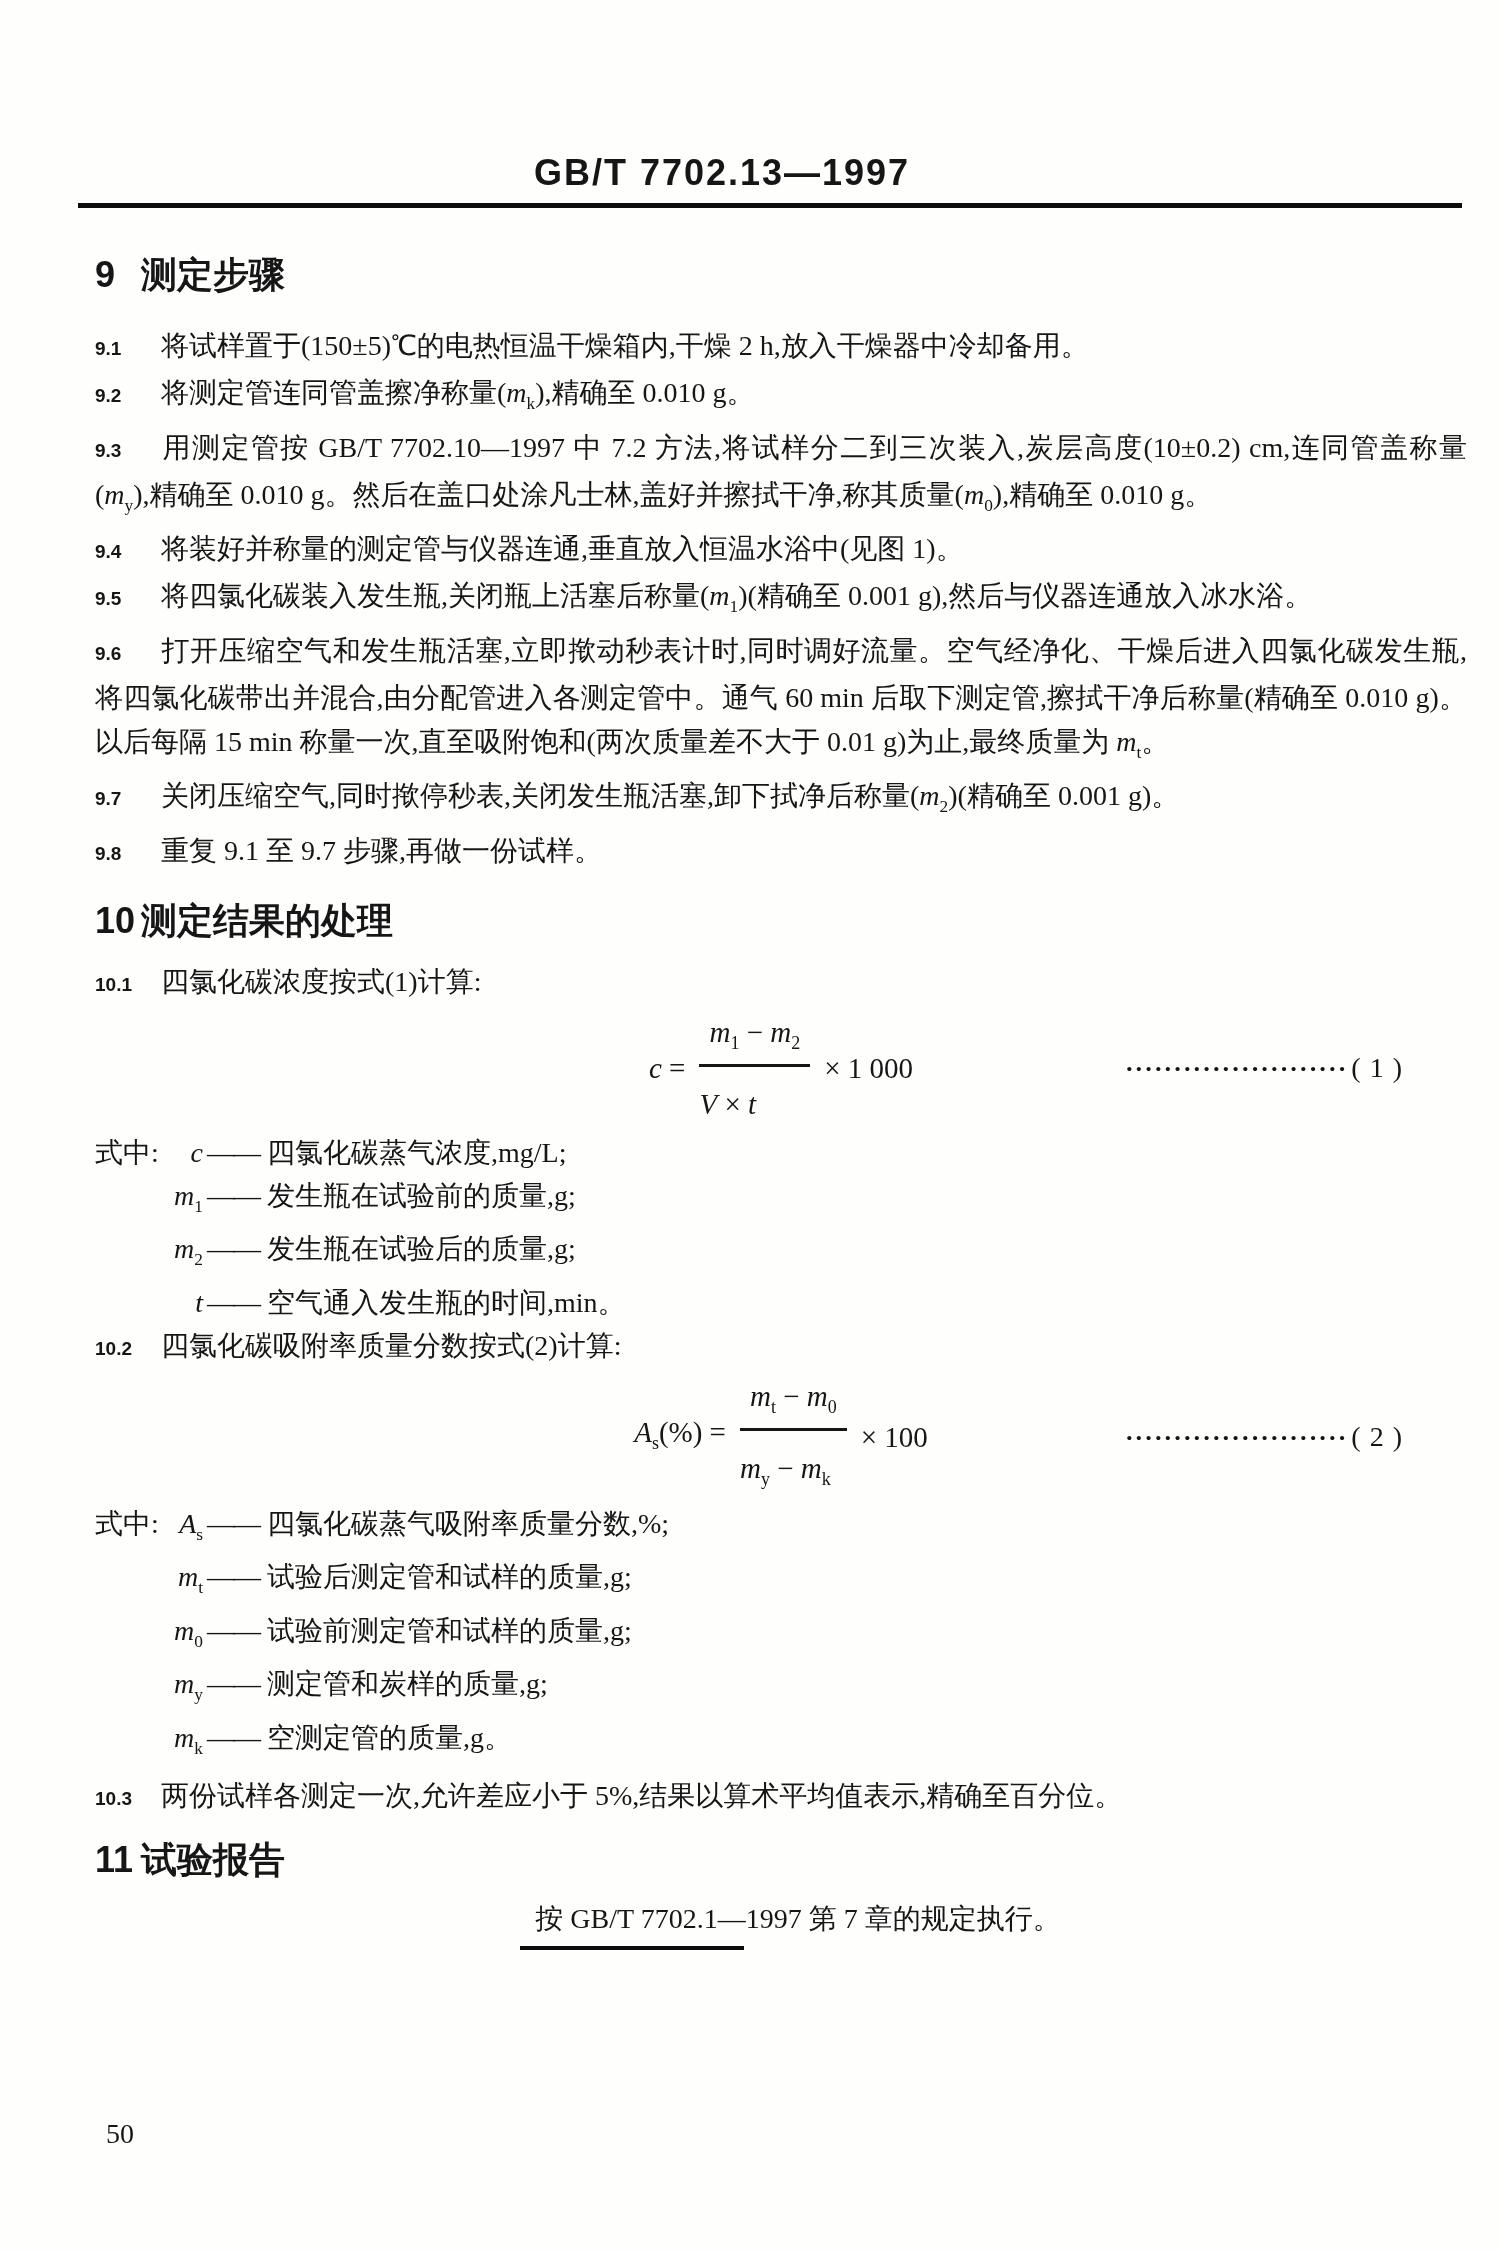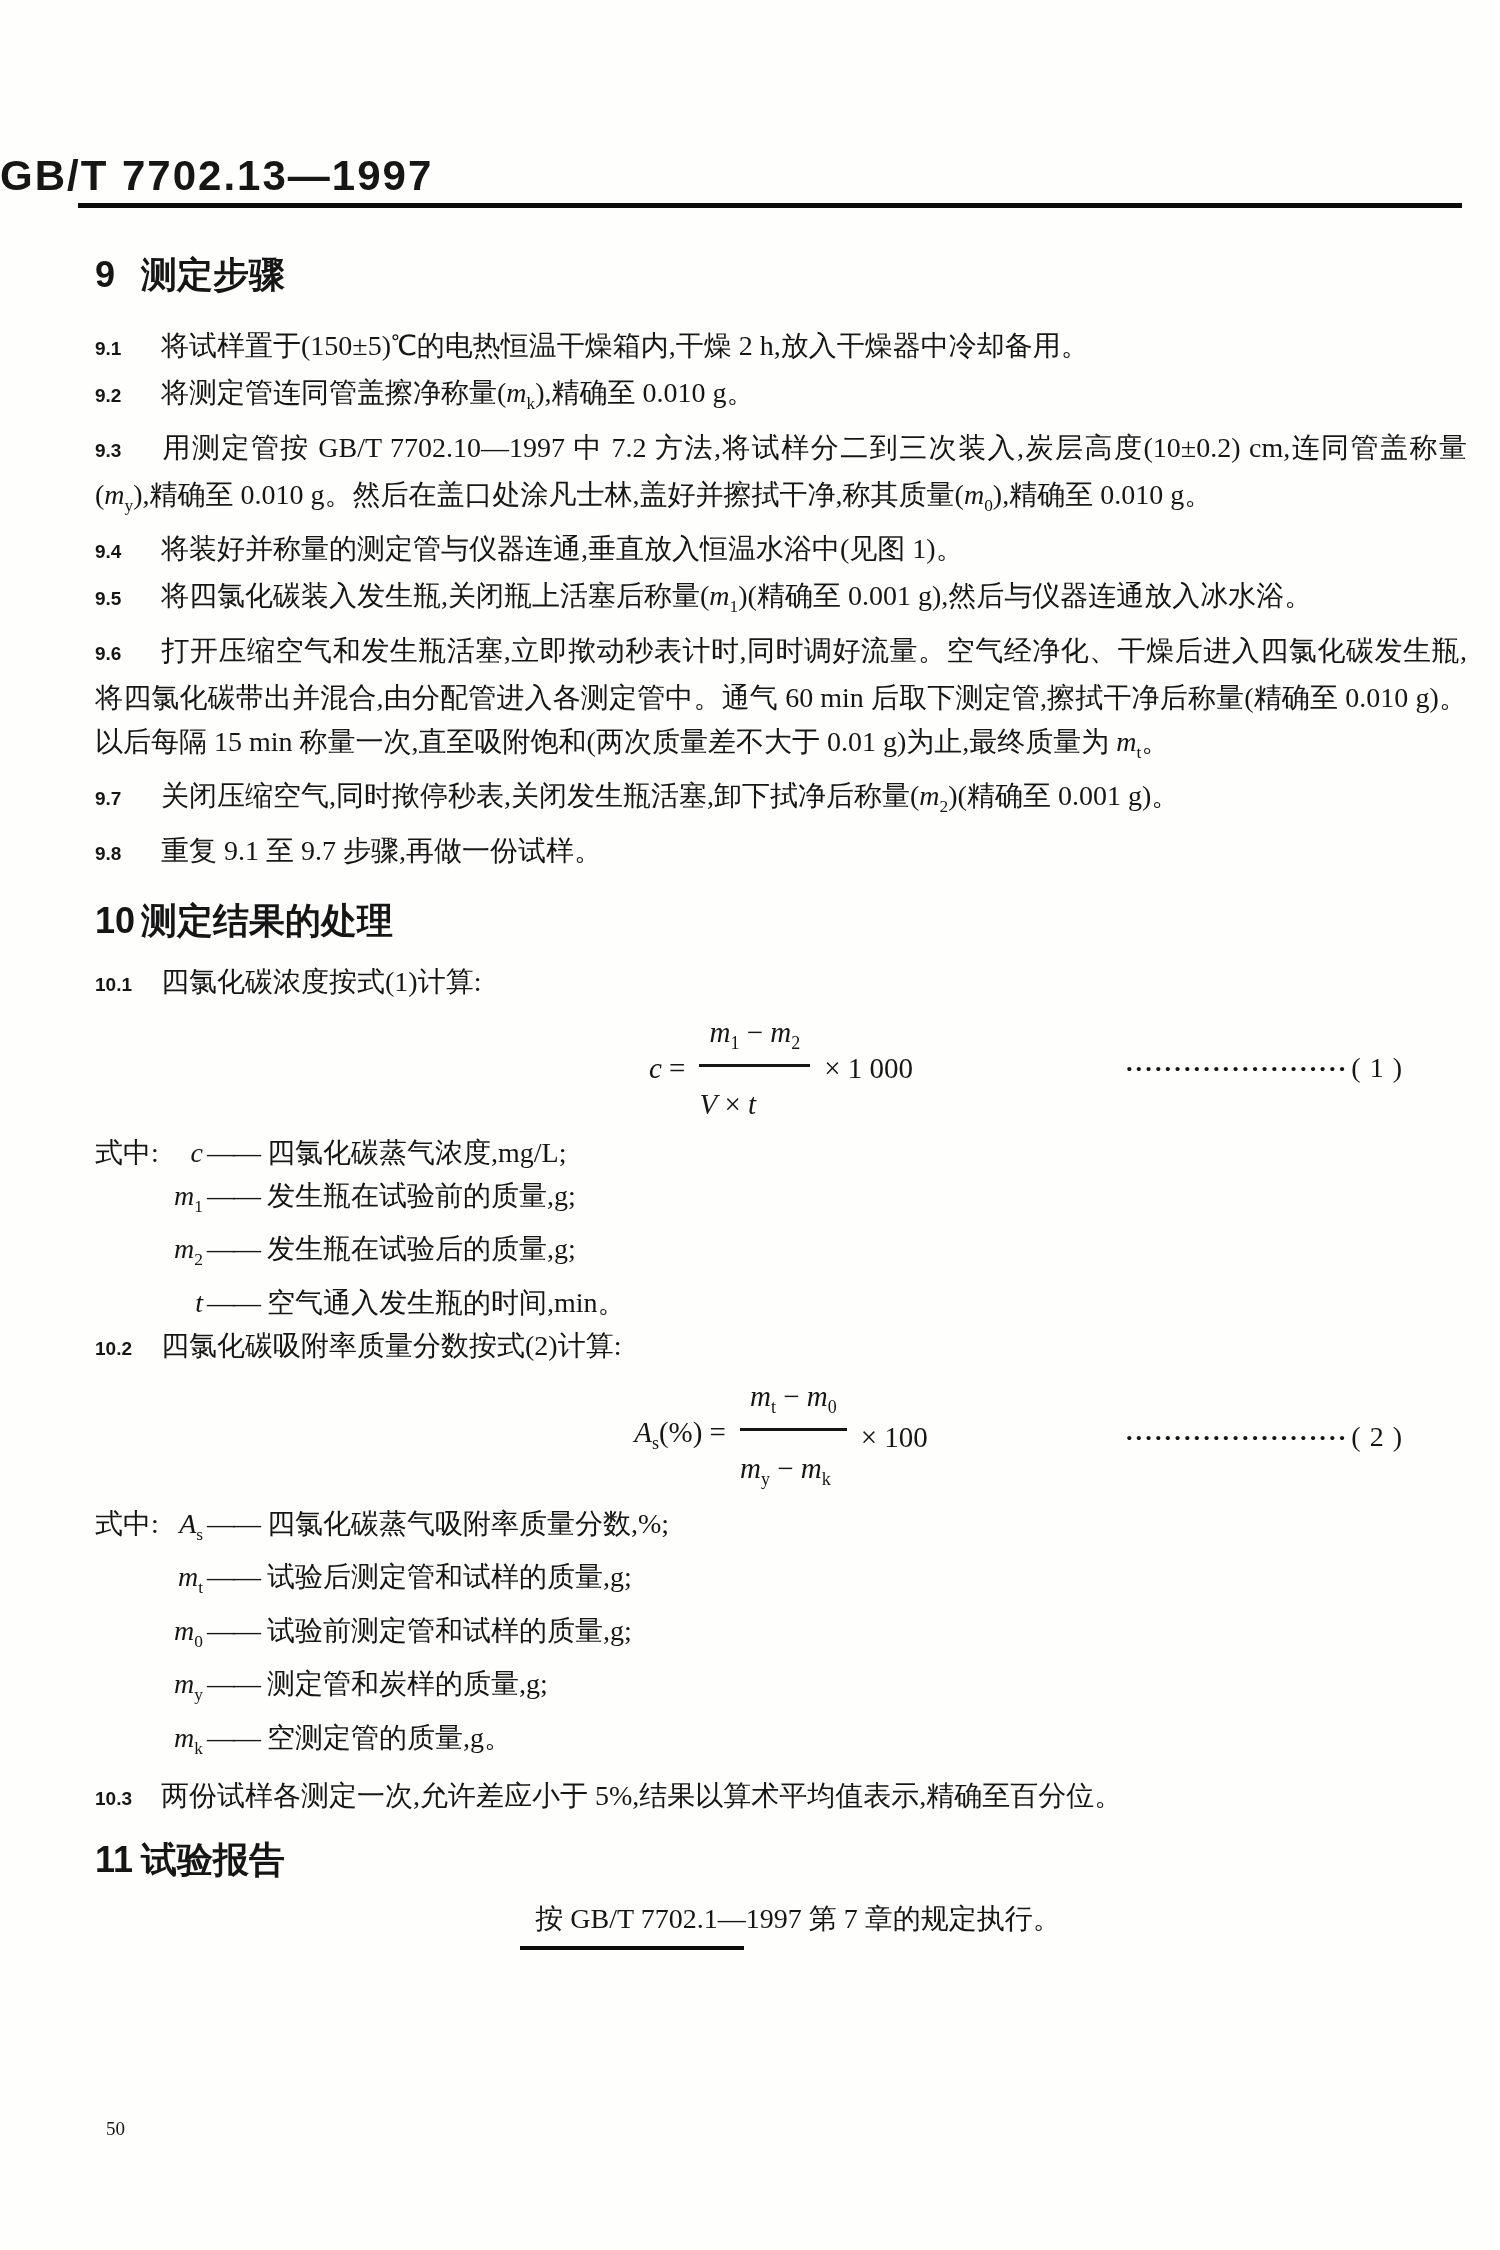--- a/index.html
+++ b/index.html
@@ -4,23 +4,23 @@
 <style>
   html,body { margin:0; padding:0; background:#ffffff; }
   .page {
     position:relative; width:1500px; height:2250px;
     background:#fefefd; color:#161616;
     font-family:"Liberation Serif", serif;
     overflow:hidden;
   }
   .doc-number {
     position:absolute; top:152px; left:0; width:1404px;
-    text-align:left;
+    text-align:center;
     font-family:"Liberation Sans", sans-serif;
-    font-weight:700; font-size:42px; letter-spacing:2px;
+    font-weight:700; font-size:36px; letter-spacing:2px;padding-left:20px;
   }
   .header-rule {
     position:absolute; top:203px; left:78px; width:1384px; height:5px;
     background:#0c0c0c;
   }
   .content {
     position:absolute; top:246px; left:95px; width:1372px;
     font-size:28px; line-height:44px; text-align:justify;
   }
   .sec-heading {
@@ -62,21 +62,21 @@
   .def-term { display:inline-block; width:44px; text-align:right; }
   .def-dash { letter-spacing:-2px; margin:0 8px 0 4px; }
   .clause.c103 { margin-top:4px; }
   .indent-para { margin:0; text-indent:34px; text-align:center; }
   .end-rule {
     position:absolute; top:1946px; left:520px; width:224px; height:4px;
     background:#0c0c0c;
   }
   .page-number {
     position:absolute; top:2118px; left:106px;
-    font-size:19px; font-family:"Liberation Serif", serif;
+    font-size:28px; font-family:"Liberation Serif", serif;
   }
 </style>
 </head>
 <body>
 
 <div class="page">
 
   <div class="doc-number">GB/T 7702.13—1997</div>
   <div class="header-rule"></div>
 

